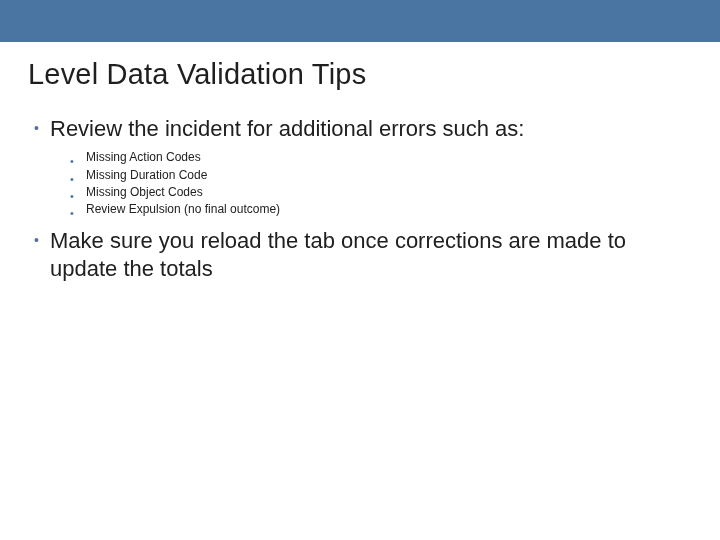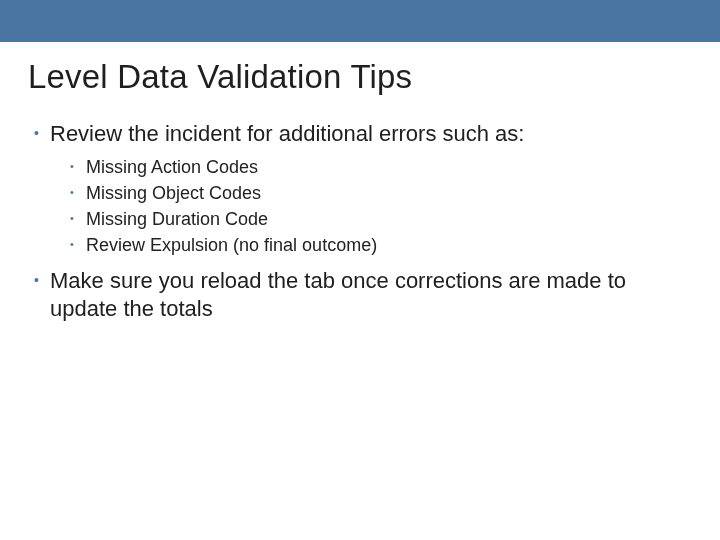--- a/index.html
+++ b/index.html
@@ -13,21 +13,21 @@
   }
   .top-bar {
     width: 100%;
     height: 42px;
     background: #4a75a3;
   }
   .content {
     padding: 16px 28px 0 28px;
   }
   .title {
-    font-size: 33px;
+    font-size: 29px;
     color: #1f1f1f;
     font-weight: 400;
     margin: 0 0 24px 0;
     letter-spacing: 0.2px;
   }
   ul.outer {
     list-style: none;
     margin: 0;
     padding: 0;
   }
@@ -49,21 +49,21 @@
     line-height: 26px;
   }
   ul.inner {
     list-style: none;
     margin: 6px 0 8px 0;
     padding: 0 0 0 18px;
   }
   ul.inner > li {
     position: relative;
     padding-left: 18px;
-    font-size: 18px;
+    font-size: 12px;
     color: #222;
     line-height: 1.45;
   }
   ul.inner > li::before {
     content: "•";
     position: absolute;
     left: 2px;
     top: 0;
     font-size: 11px;
     color: #4a75a3;
@@ -80,24 +80,24 @@
   <h1 class="title">Level Data Validation Tips</h1>
 
   <ul class="outer">
     <li>
       <span>Review the incident for additional errors such as:</span>
       <ul class="inner">
         <li>
           <span>Missing Action Codes</span>
         </li>
         <li>
-          <span>Missing Object Codes</span>
+          <span>Missing Duration Code</span>
         </li>
         <li>
-          <span>Missing Duration Code</span>
+          <span>Missing Object Codes</span>
         </li>
         <li>
           <span>Review Expulsion (no final outcome)</span>
         </li>
       </ul>
     </li>
     <li>
       <span>Make sure you reload the tab once corrections are made to update the totals</span>
     </li>
   </ul>

